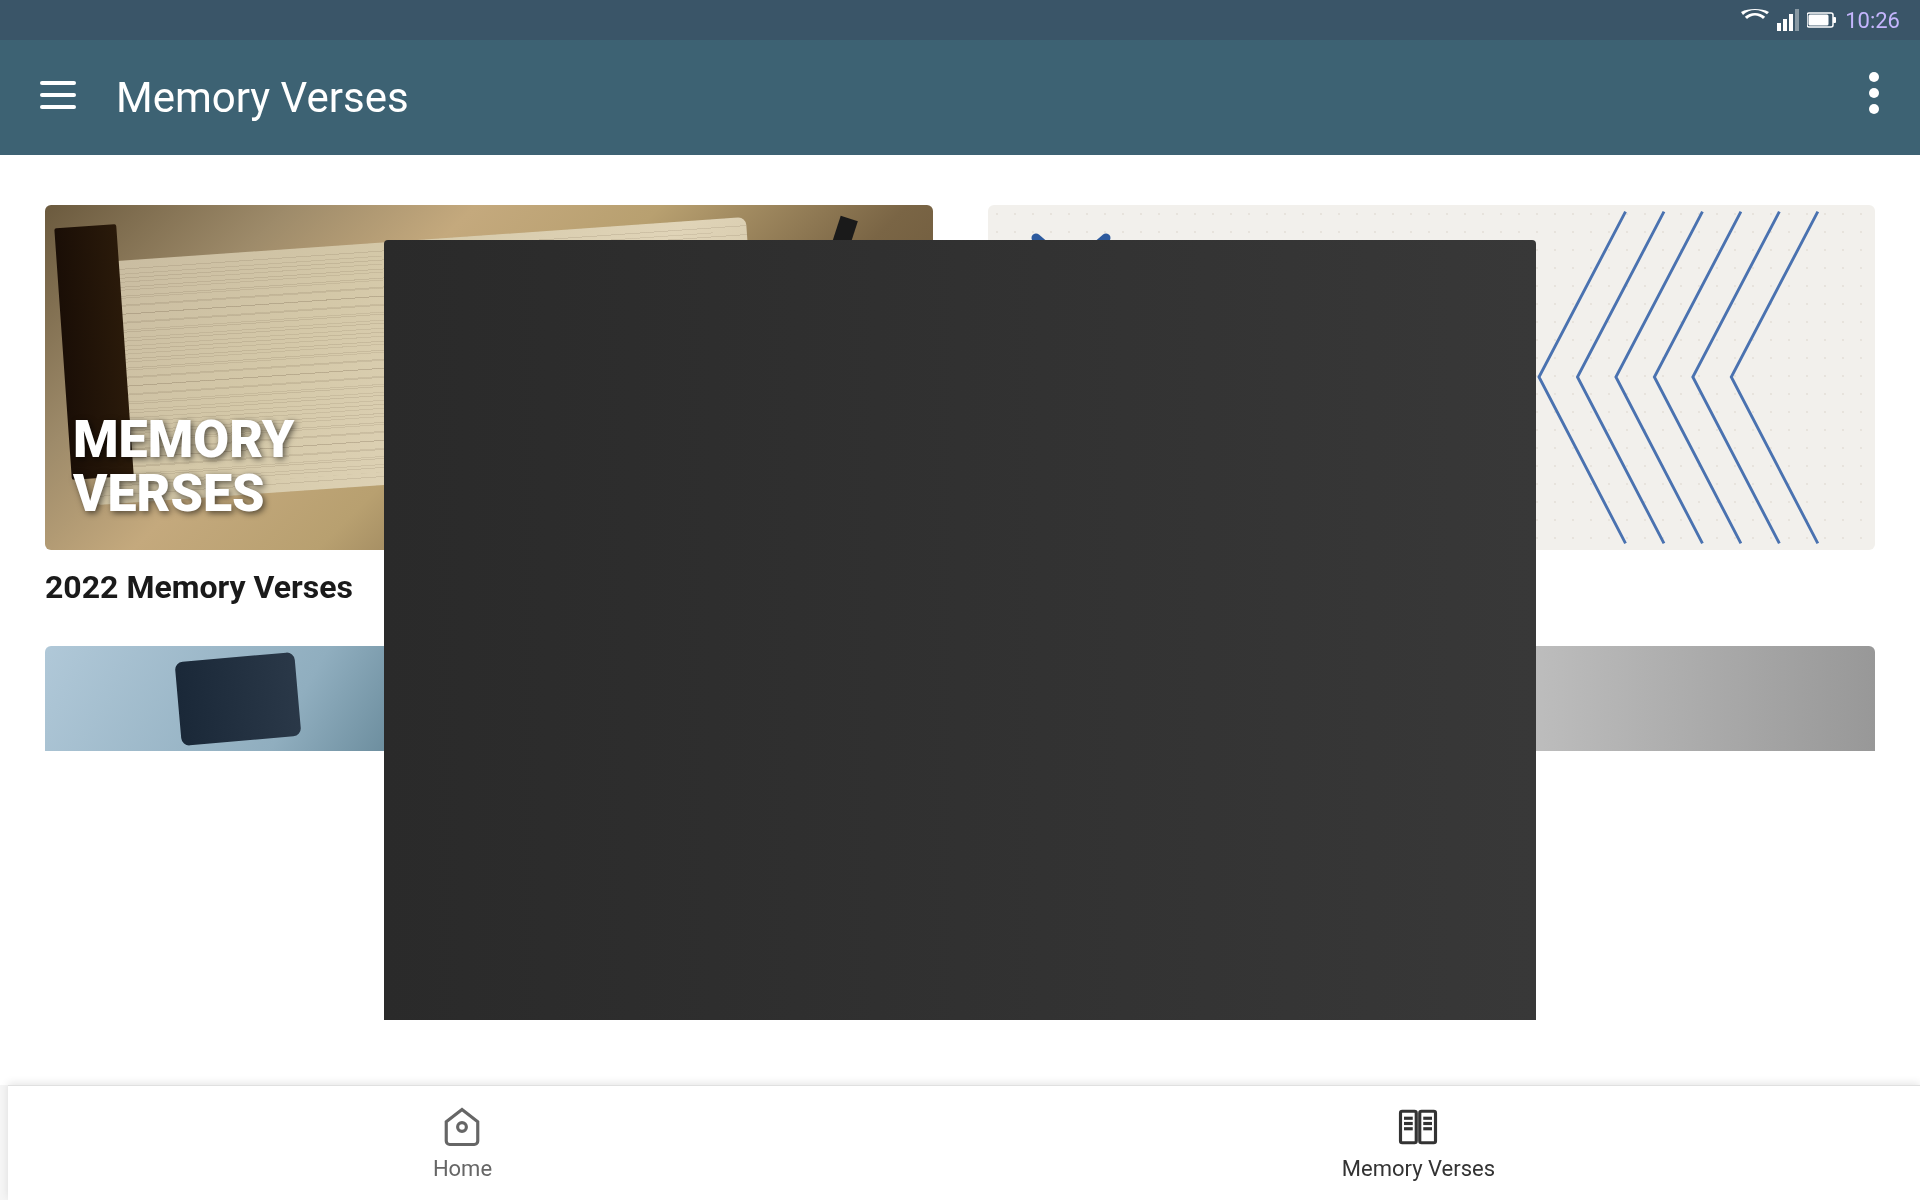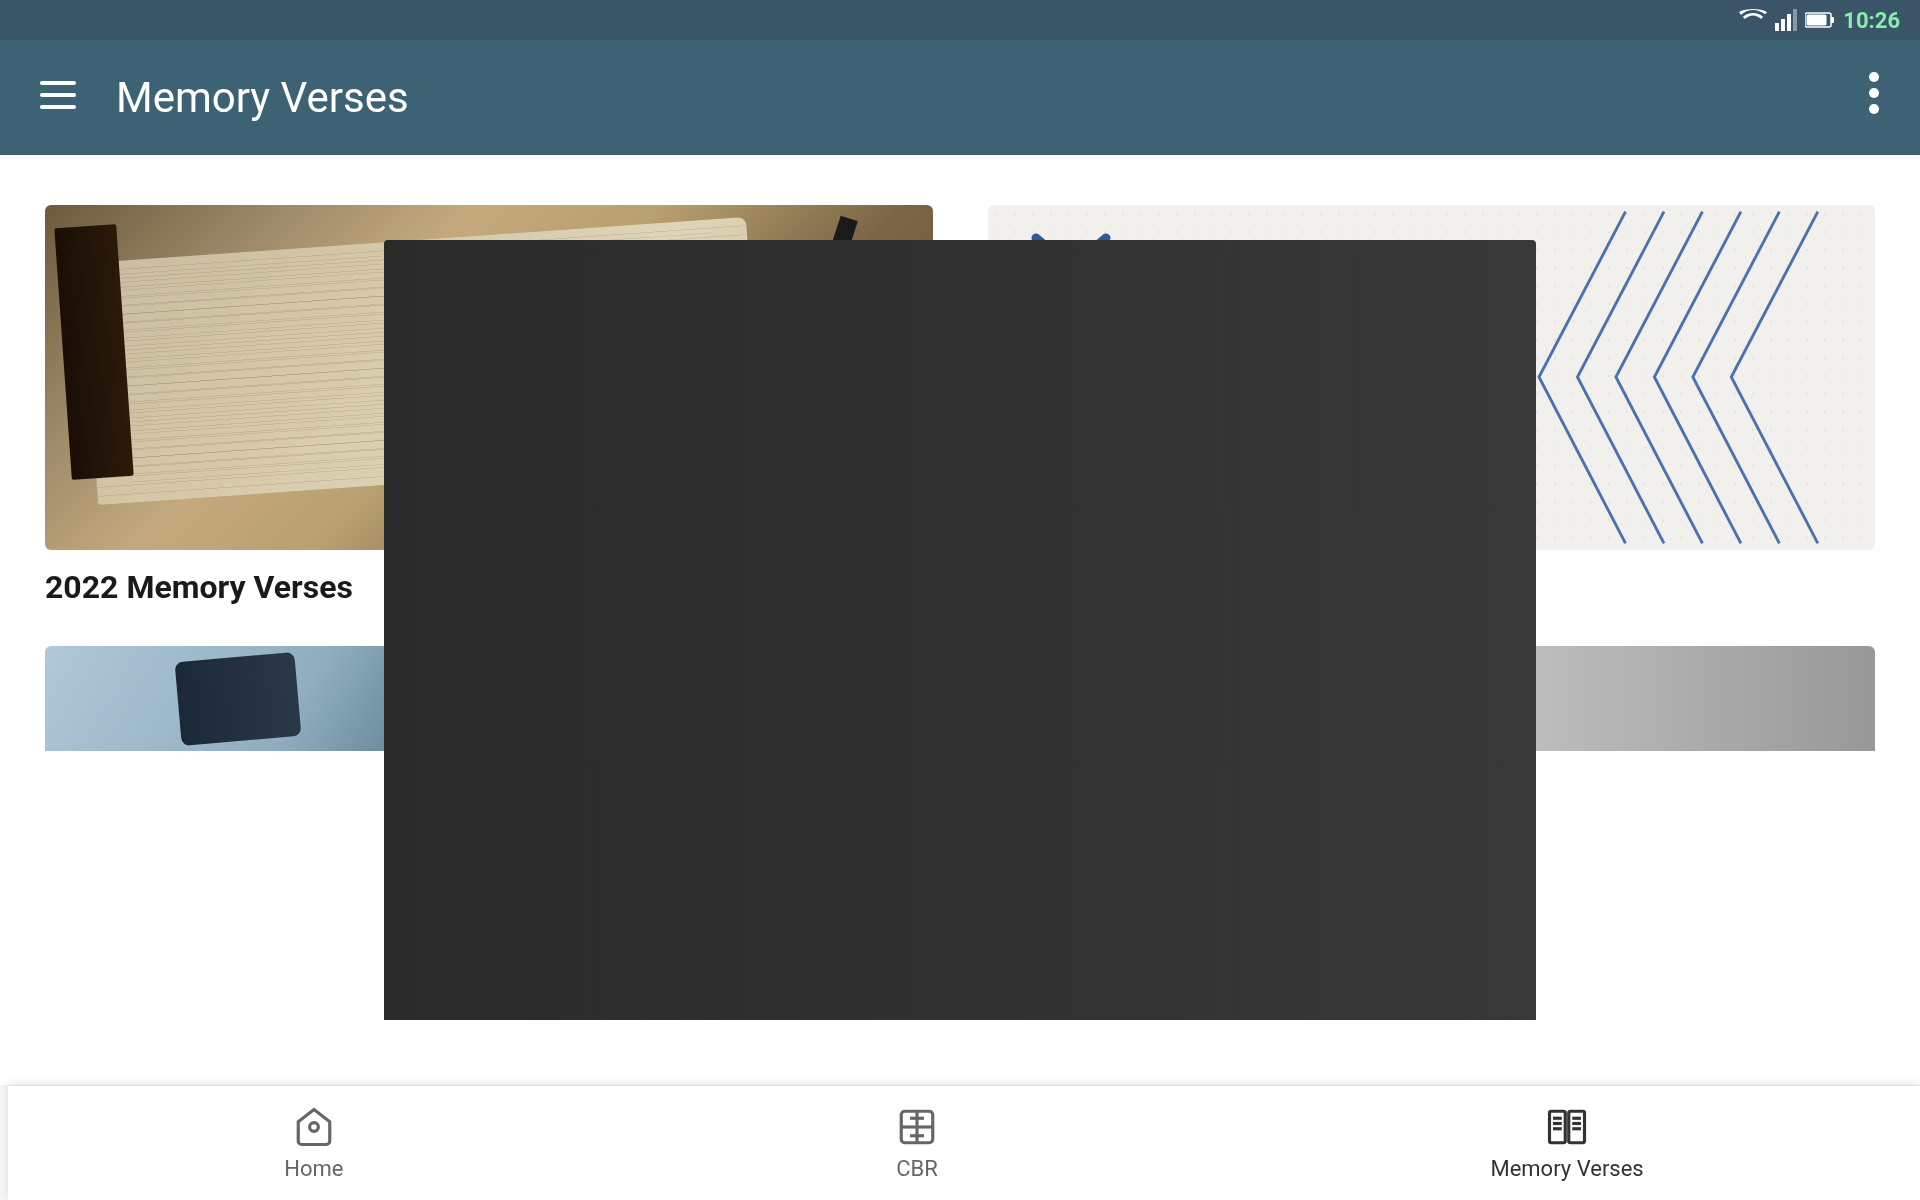--- a/index.html
+++ b/index.html
@@ -23,23 +23,23 @@
       padding: 0 20px;
       gap: 12px;
     }
     .status-icons {
       display: flex;
       align-items: center;
       gap: 8px;
       color: white;
     }
     .status-time {
-      color: #86efac;
+      color: #c4b5fd;
       font-size: 22px;
-      font-weight: 700;
+      font-weight: 400;
     }
 
     
     .app-bar {
       width: 100%;
       height: 115px;
       background: #3d6273;
       display: flex;
       align-items: center;
       justify-content: space-between;
@@ -227,20 +227,23 @@
 
             <div style="position:absolute;top:5%;left:55%;width:40%;bottom:5%;background:repeating-linear-gradient(0deg,transparent,transparent 7px,rgba(80,60,40,0.1) 7px,rgba(80,60,40,0.1) 8px);"></div>
           </div>
 
           <div style="position:absolute;top:6%;left:2%;width:7%;height:73%;background:linear-gradient(90deg,#1a0e06,#2a1a0a);transform:rotate(-4deg);border-radius:2px;"></div>
 
           <div style="position:absolute;bottom:10%;right:8%;width:150px;height:150px;border-radius:50%;background:radial-gradient(circle,#3a3a3a 60%,#1a1a1a 100%);border:5px solid #c8a030;"></div>
 
           <div style="position:absolute;top:0;right:18%;width:18px;height:80%;background:#1a1a1a;transform:rotate(18deg);transform-origin:bottom center;"></div>
 
+          <div style="position:absolute;bottom:28px;left:28px;color:white;font-size:52px;font-weight:900;text-transform:uppercase;line-height:1.05;text-shadow:2px 2px 6px rgba(0,0,0,0.6);">
+            MEMORY<br>VERSES
+          </div>
         </div>
       </div>
       <div class="card-label">2022 Memory Verses</div>
     </div>
 
     <div class="card">
       <div class="card-image-wrapper">
         <div class="gospel-texture">
 
           <div style="position:absolute;top:28px;left:38px;">
@@ -308,30 +311,20 @@
 
   <div class="nav-item">
     <svg class="nav-svg" viewBox="0 0 24 24" fill="none" stroke="#666" stroke-width="1.8">
       <path d="M3 9l9-7 9 7v11a2 2 0 01-2 2H5a2 2 0 01-2-2z"></path>
       <circle cx="12" cy="12" r="2.5" fill="none"></circle>
     </svg>
     <span class="nav-label">Home</span>
   </div>
 
 
-  <div class="nav-item">
-    <svg class="nav-svg" viewBox="0 0 24 24" fill="none" stroke="#666" stroke-width="1.8">
-      <rect x="3" y="3" width="18" height="18" rx="2"></rect>
-      <line x1="12" y1="3" x2="12" y2="21"></line>
-      <line x1="3" y1="12" x2="21" y2="12"></line>
-      <line x1="8" y1="7" x2="16" y2="7"></line>
-      <line x1="8" y1="17" x2="16" y2="17"></line>
-    </svg>
-    <span class="nav-label">CBR</span>
-  </div>
 
   <div class="nav-item active">
     <svg class="nav-svg" viewBox="0 0 24 24" fill="none" stroke="#333" stroke-width="1.8">
       <rect x="2" y="3" width="9" height="18" rx="1"></rect>
       <rect x="13" y="3" width="9" height="18" rx="1"></rect>
       <line x1="6" y1="8" x2="6" y2="8"></line>
       <line x1="4" y1="7" x2="9" y2="7"></line>
       <line x1="4" y1="10" x2="9" y2="10"></line>
       <line x1="4" y1="13" x2="9" y2="13"></line>
       <line x1="15" y1="7" x2="20" y2="7"></line>

